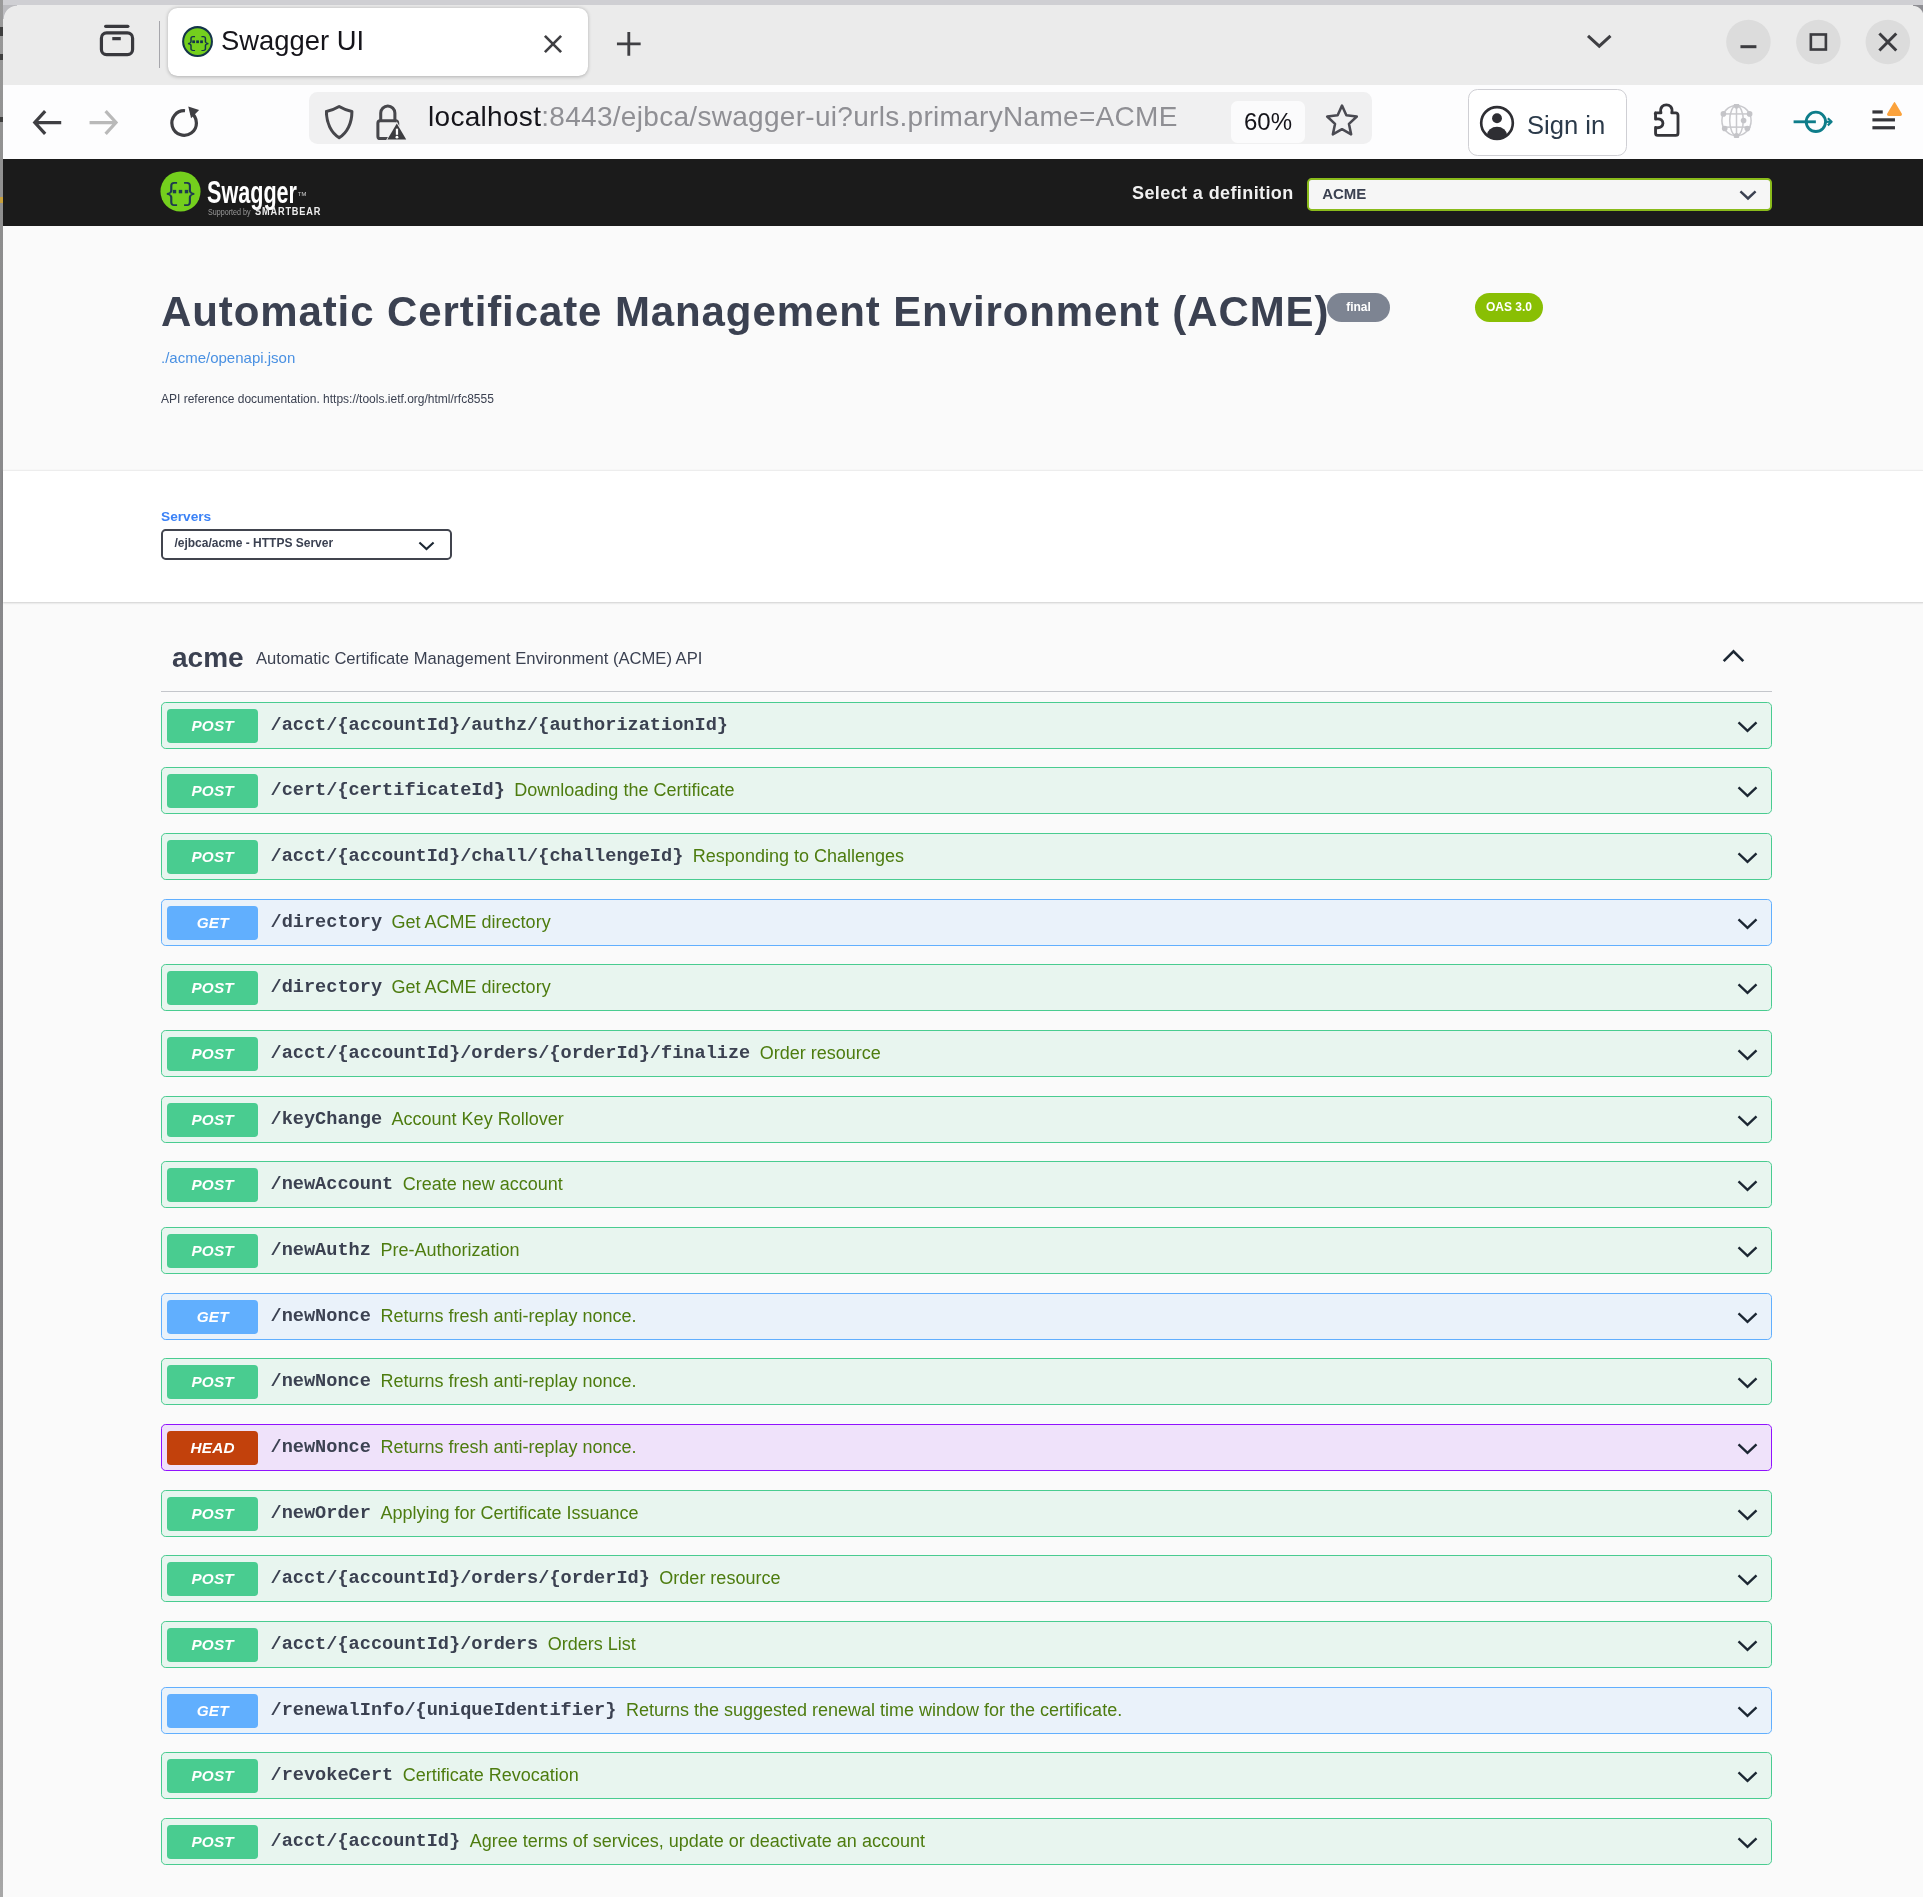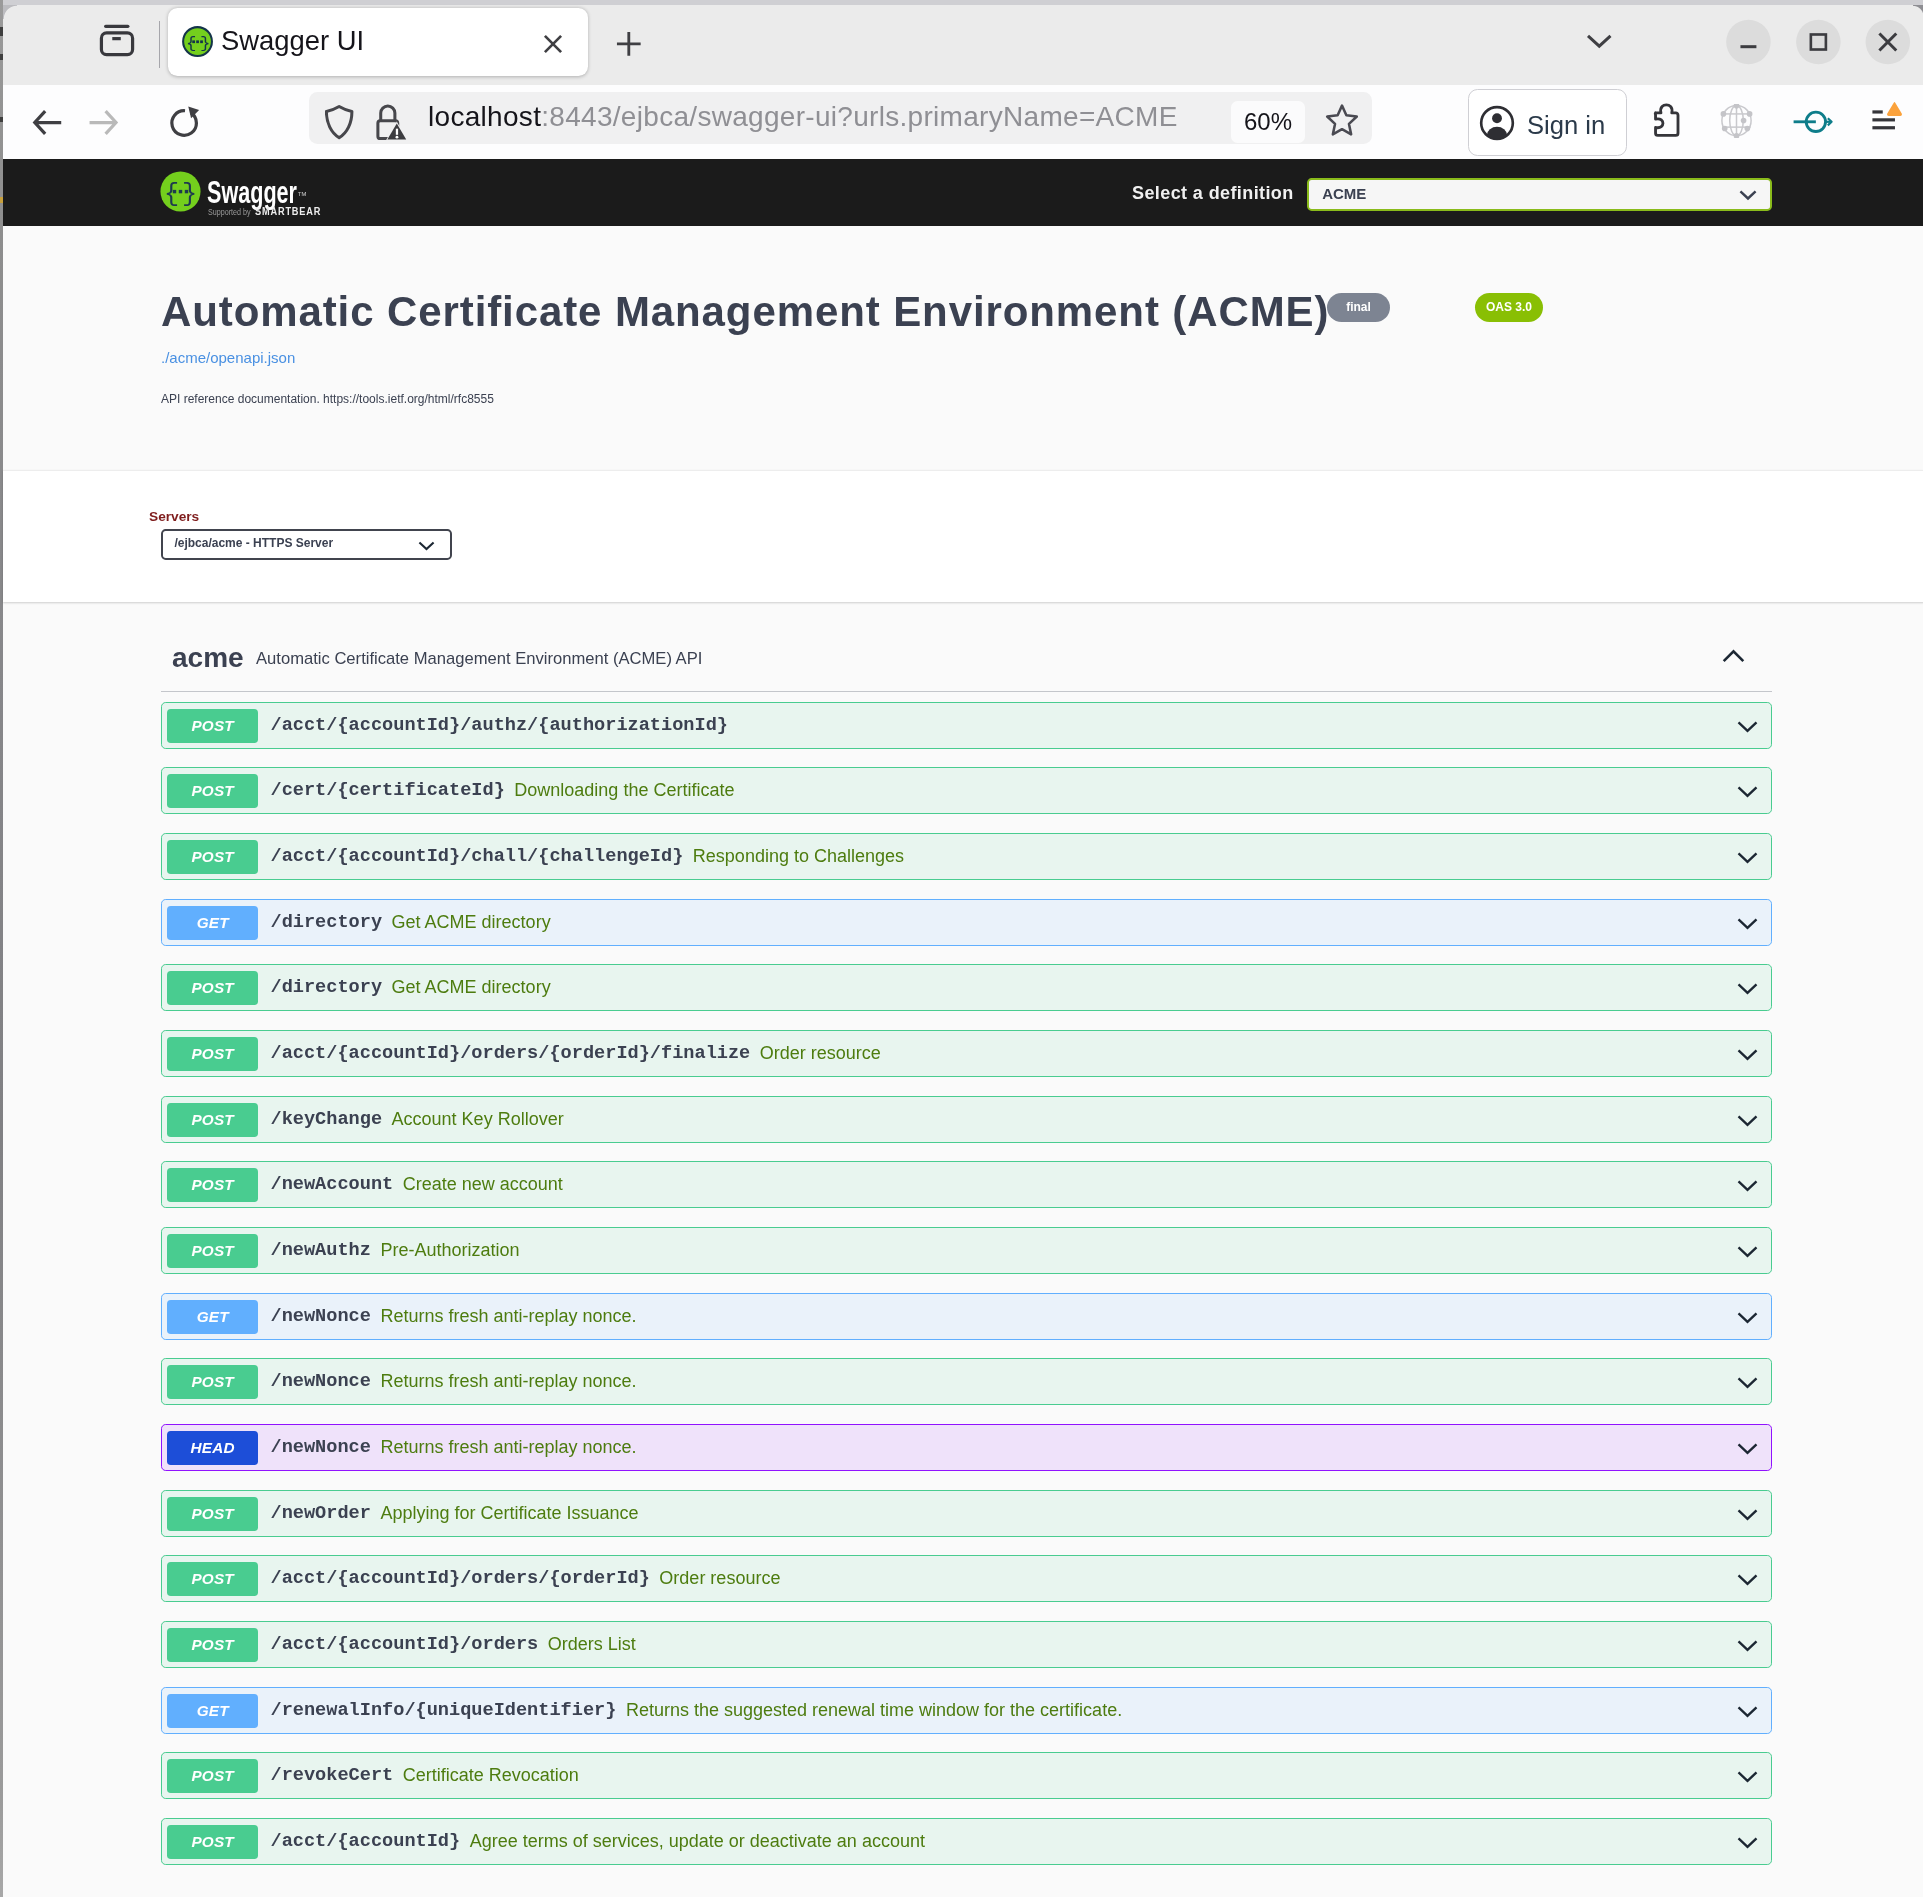--- a/index.html
+++ b/index.html
@@ -44,21 +44,21 @@
   letter-spacing:0.9px;line-height:42px;}
 .badge{position:absolute;height:29px;border-radius:15px;color:#fff;font-size:12px;font-weight:bold;
   text-align:center;line-height:29px;}
 #bfinal{left:1327px;top:293px;width:63px;background:#7d8492;}
 #boas{left:1475px;top:293px;width:68px;background:#89bf04;}
 #jsonlink{position:absolute;left:161px;top:349px;font-size:15px;color:#4990e2;}
 #apidesc{position:absolute;left:161px;top:392px;font-size:12px;color:#3b4151;text-align:center;}
 
 #serversband{position:absolute;left:2.8px;top:470px;width:1921px;height:132px;background:#fff;
   border-top:0.9px solid #ededed;box-shadow:0 0.9px 1.9px rgba(0,0,0,.18);}
-#serverslabel{position:absolute;left:149px;top:509px;font-size:13.7px;font-weight:bold;color:#7f1d1d;}
+#serverslabel{position:absolute;left:161px;top:509px;font-size:13.7px;font-weight:bold;color:#3b82f6;}
 #srvsel{position:absolute;left:161px;top:529px;width:291px;height:31px;background:#fff;
   border:2.4px solid #41444e;border-radius:4.7px;}
 #srvseltext{position:absolute;left:11.4px;top:4.7px;font-size:12px;font-weight:bold;color:#3b4151;}
 
 #acmehead{position:absolute;left:172px;top:642px;font-size:28px;font-weight:bold;color:#3b4151;}
 #acmedesc{position:absolute;left:256px;top:649px;font-size:16.6px;color:#3b4151;}
 #tagdivider{position:absolute;left:161px;top:691px;width:1611px;height:0.9px;background:rgba(59,65,81,.28);}
 
 .row{position:absolute;left:161px;width:1611px;height:47px;border:1.4px solid;border-radius:4.7px;
   display:flex;align-items:center;}
@@ -306,21 +306,21 @@
 </div>
 <div class="row" style="top:1358px;background:#e8f5ef;border-color:#49cc90">
 <span class="meth" style="background:#49cc90">POST</span>
 <span class="rpath">/newNonce</span>
     <span class="rdesc">Returns fresh anti-replay nonce.</span>
 <svg class="rchev" width="21" height="12.3" viewBox="0 0 22 13">
       <polyline points="1.5,1.5 11,10.5 20.5,1.5" fill="none" stroke="#1c2733" stroke-width="2.5"></polyline>
     </svg>
 </div>
 <div class="row" style="top:1424px;background:#efe2fa;border-color:#9012fe">
-<span class="meth" style="background:#1d4ed8">HEAD</span>
+<span class="meth" style="background:#c2410c">HEAD</span>
 <span class="rpath">/newNonce</span>
     <span class="rdesc">Returns fresh anti-replay nonce.</span>
 <svg class="rchev" width="21" height="12.3" viewBox="0 0 22 13">
       <polyline points="1.5,1.5 11,10.5 20.5,1.5" fill="none" stroke="#1c2733" stroke-width="2.5"></polyline>
     </svg>
 </div>
 <div class="row" style="top:1490px;background:#e8f5ef;border-color:#49cc90">
 <span class="meth" style="background:#49cc90">POST</span>
 <span class="rpath">/newOrder</span>
     <span class="rdesc">Applying for Certificate Issuance</span>

